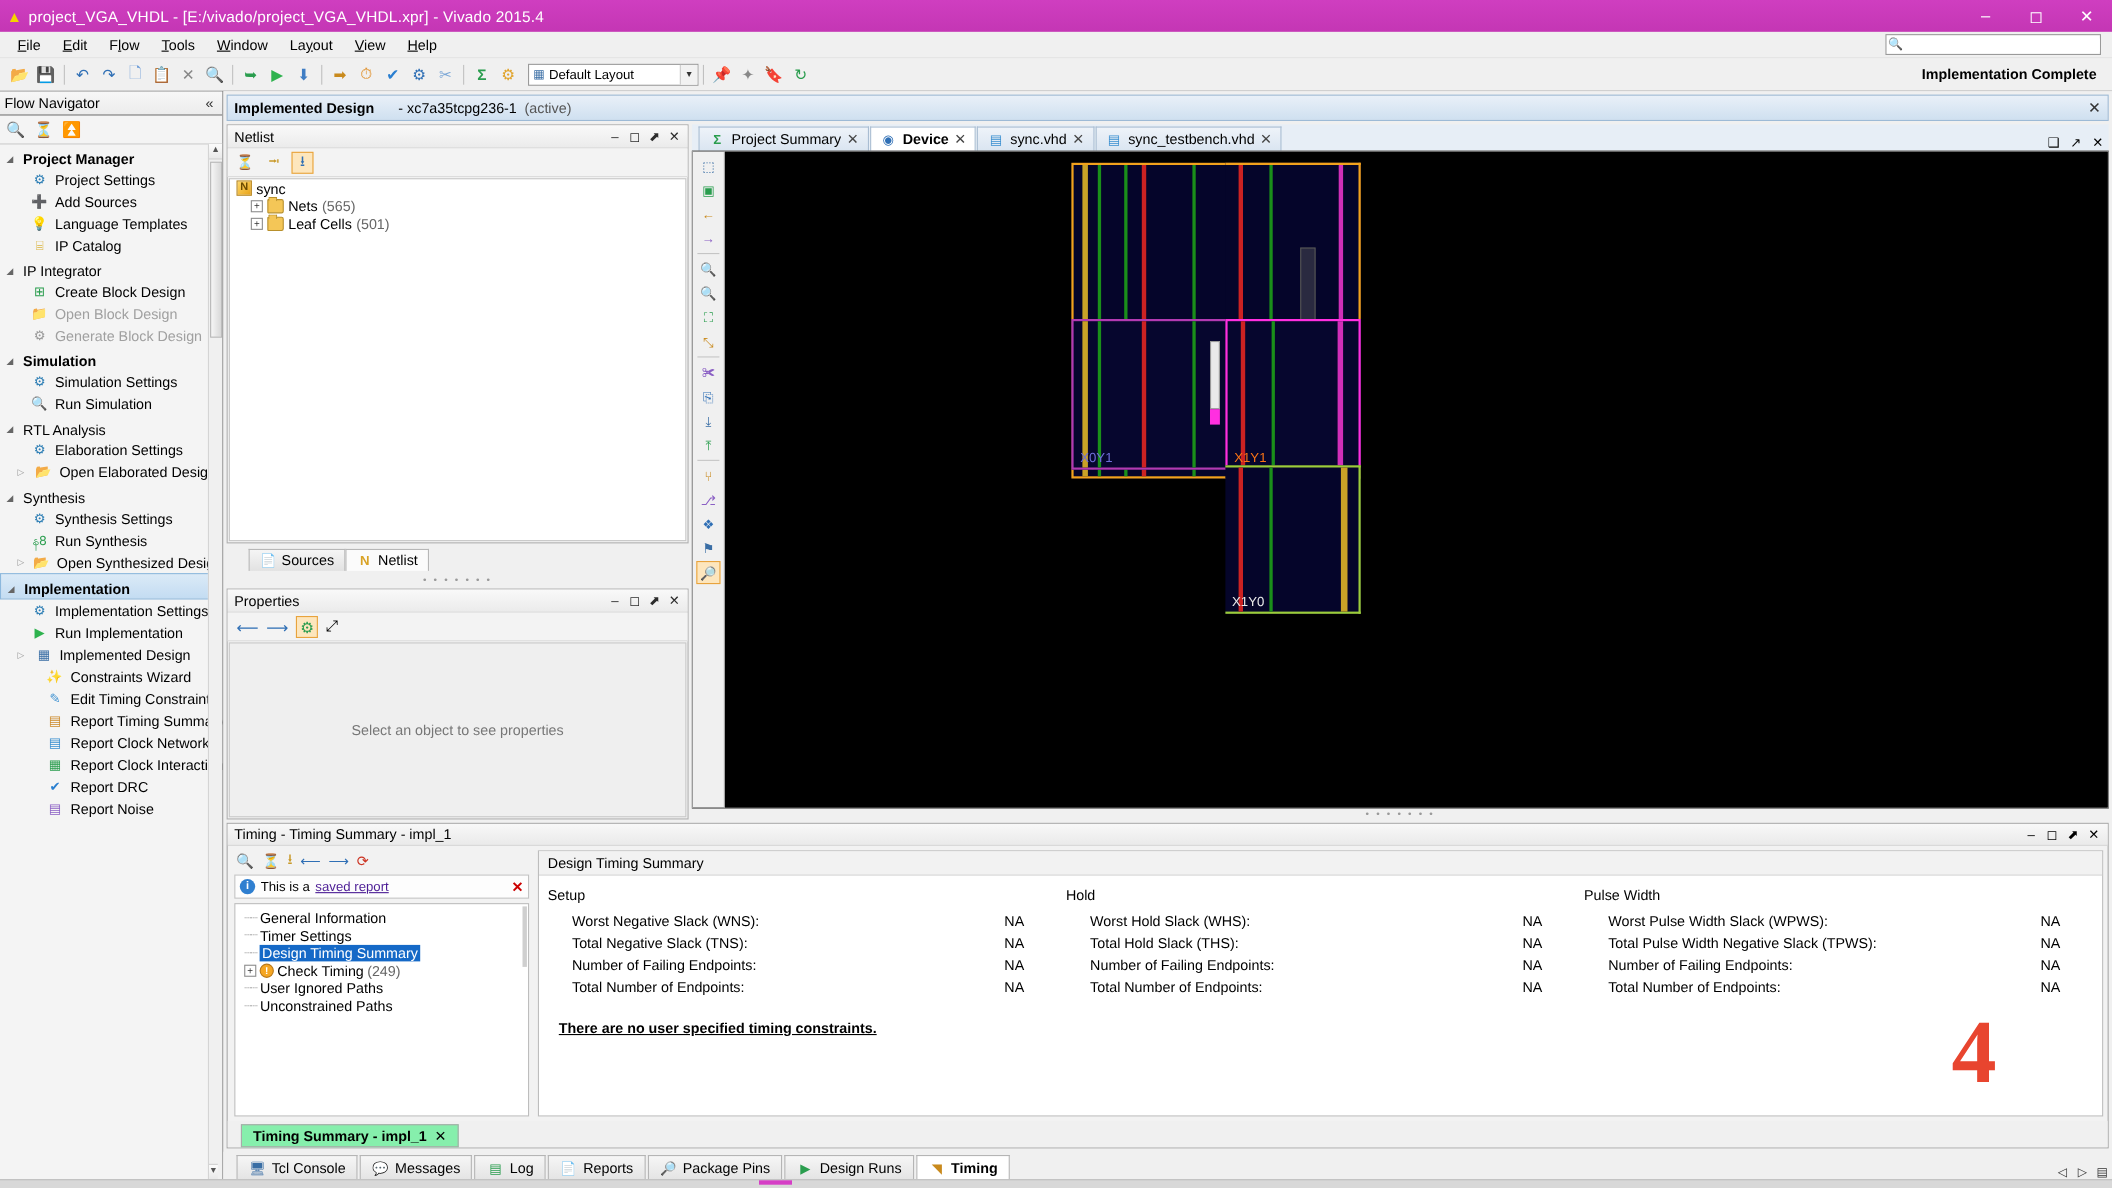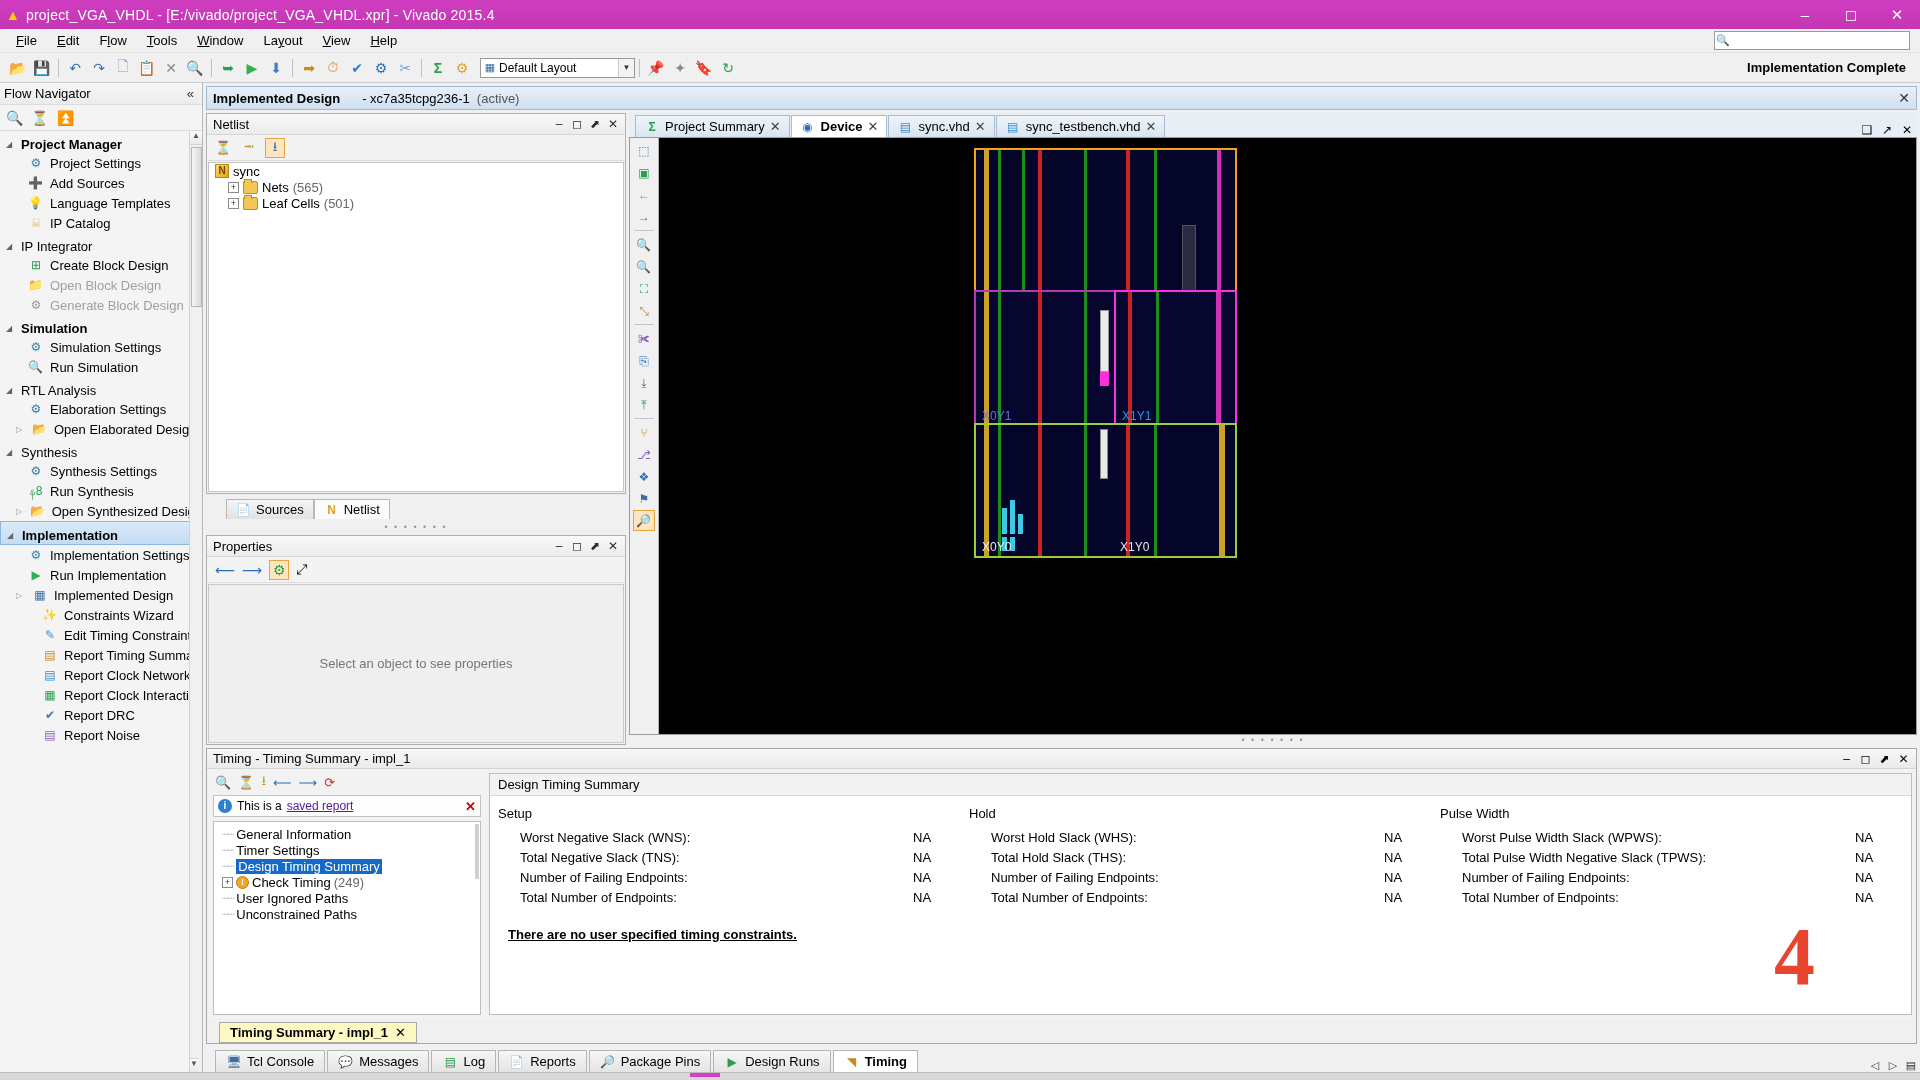--- a/index.html
+++ b/index.html
@@ -223,21 +223,21 @@
           font-size: 13px; border: 1px solid #b5b5b5; border-bottom: none;
           background: linear-gradient(to bottom,#f6f6f6,#e4e4e4); margin-right: 2px; }
   .btab.active { background: #fff; }
   .bottomtabs .bsp { flex: 1; }
   .bottomtabs .bnav { width: 18px; text-align: center; font-size: 11px; color: #333; }
 
   .tsumtabs { height: 24px; display: flex; align-items: flex-end; padding-left: 12px;
               background: #f0f0f0; flex: none; }
   .tstab { height: 21px; display: flex; align-items: center; gap: 7px; padding: 0 10px;
            font-size: 13px; font-weight: bold; border: 1px solid #a9a9a9;
-           background: #fef9c3; }
+           background: #86efac; }
   .tstab .cx { font-weight: normal; font-size: 13px; }
 
   .taskbar { height: 8px; background: #d8d8d8; border-top: 1px solid #bdbdbd; flex: none;
              position: relative; }
   .taskbar .pinkblip { position: absolute; left: 690px; top: 0; width: 30px; height: 4px;
                        background: #d63ec6; }
 </style>
 </head>
 <body>
 
@@ -606,38 +606,23 @@
                 <div style="position:absolute;left:124px;top:18px;width:9px;height:62px;background:#eaeaea;border:1px solid #999;"></div>
                 <div style="position:absolute;left:124px;top:80px;width:9px;height:14px;background:#ff2fe0;"></div>
                 <div style="position:absolute;left:150px;top:0;width:3px;height:100%;background:#cc2222;"></div>
                 <div style="position:absolute;left:196px;top:0;width:3px;height:100%;background:#1a8f1a;"></div>
                 <div class="dielabel" style="left:6px;bottom:2px;color:#6f6fd8;">X0Y1</div>
               </div>
               <div style="position:absolute;left:455px;top:152px;width:123px;height:137px;background:#06062e;border:2px solid #ff2fe0;">
                 <div style="position:absolute;left:12px;top:0;width:4px;height:100%;background:#cc2222;"></div>
                 <div style="position:absolute;left:40px;top:0;width:3px;height:100%;background:#1a8f1a;"></div>
                 <div style="position:absolute;right:14px;top:0;width:5px;height:100%;background:#d02fb8;"></div>
-                <div class="dielabel" style="left:6px;bottom:2px;color:#0ea5e9;">X1Y1</div>
-              </div>
-
-              <div style="position:absolute;left:315px;top:285px;width:263px;height:135px;background:#05052a;border:2px solid #9ccc3a;">
-                <div style="position:absolute;left:8px;top:0;width:5px;height:100%;background:#c9a227;"></div>
-                <div style="position:absolute;left:22px;top:0;width:3px;height:100%;background:#1a8f1a;"></div>
-                <div style="position:absolute;left:62px;top:0;width:4px;height:100%;background:#cc2222;"></div>
-                <div style="position:absolute;left:108px;top:0;width:3px;height:100%;background:#1a8f1a;"></div>
-                <div style="position:absolute;left:124px;top:4px;width:8px;height:50px;background:#e8e8e8;border:1px solid #888;"></div>
-                <div style="position:absolute;left:150px;top:0;width:3px;height:100%;background:#cc2222;"></div>
-                <div style="position:absolute;left:196px;top:0;width:3px;height:100%;background:#1a8f1a;"></div>
-                <div style="position:absolute;left:26px;bottom:22px;width:5px;height:26px;background:#3ec8e8;"></div>
-                <div style="position:absolute;left:34px;bottom:22px;width:5px;height:34px;background:#3ec8e8;"></div>
-                <div style="position:absolute;left:42px;bottom:22px;width:5px;height:20px;background:#3ec8e8;"></div>
-                <div style="position:absolute;left:26px;bottom:5px;width:5px;height:14px;background:#3ec8e8;"></div>
-                <div style="position:absolute;left:34px;bottom:5px;width:5px;height:14px;background:#3ec8e8;"></div>
-                <div class="dielabel" style="left:6px;bottom:2px;color:#eaeaea;">X0Y0</div>
-              </div>
+                <div class="dielabel" style="left:6px;bottom:2px;color:#f97316;">X1Y1</div>
+              </div>
+
               <div style="position:absolute;left:455px;top:285px;width:123px;height:135px;background:#05052a;border:2px solid #9ccc3a;border-left:none;">
                 <div style="position:absolute;left:12px;top:0;width:4px;height:100%;background:#cc2222;"></div>
                 <div style="position:absolute;left:40px;top:0;width:3px;height:100%;background:#1a8f1a;"></div>
                 <div style="position:absolute;right:10px;top:0;width:6px;height:100%;background:#c9a227;"></div>
                 <div class="dielabel" style="left:6px;bottom:2px;color:#eaeaea;">X1Y0</div>
               </div>
             </div>
           </div>
           <div class="handle">• • • • • • •</div>
         </div>

